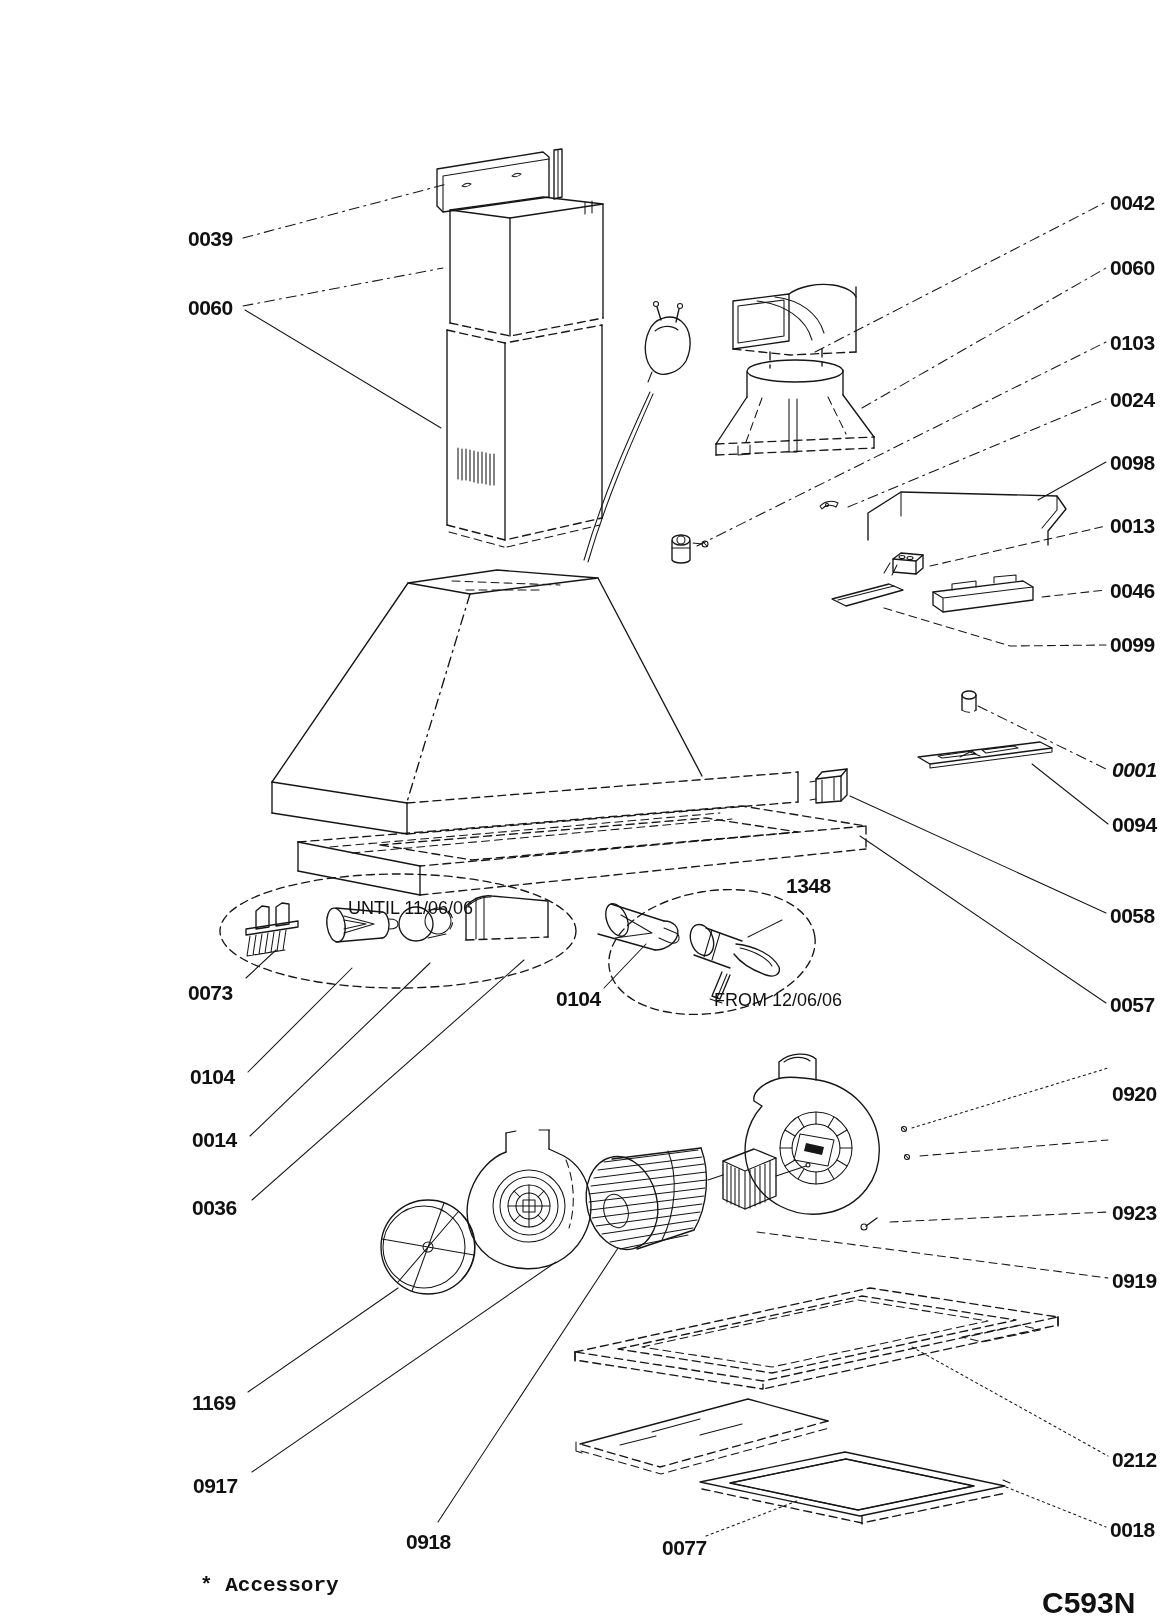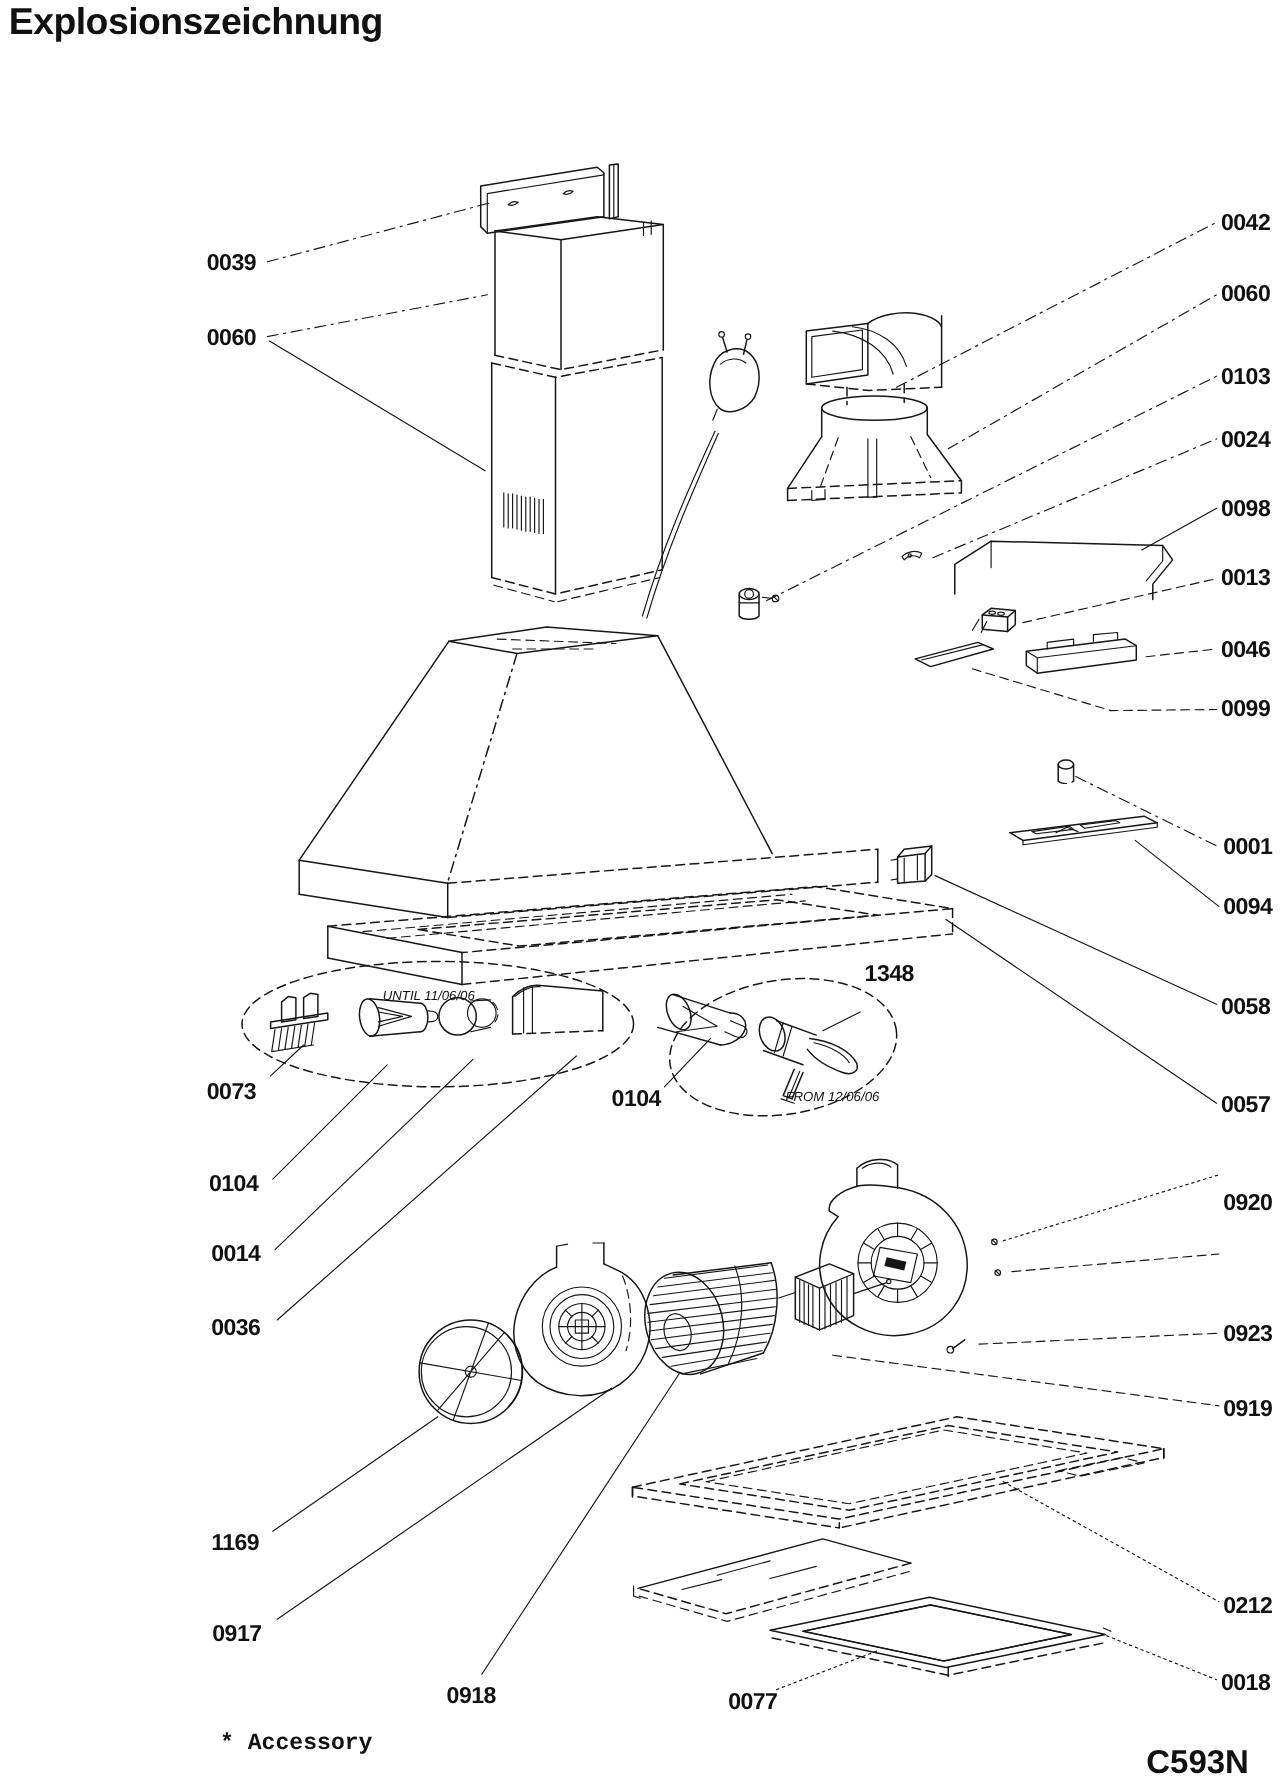--- a/index.html
+++ b/index.html
@@ -10,31 +10,30 @@
   #diagram-svg{position:absolute;left:0;top:0;}
   #art path,#art ellipse,#art circle,#art polygon{fill:none;stroke:#161616;stroke-width:1.35;
         stroke-linecap:round;stroke-linejoin:round;}
   #art .t{stroke-width:1.05;}
   #art .d{stroke-dasharray:8 5;}
   #art .dd{stroke-dasharray:10 5 2 5;}
   #art .dot{stroke-dasharray:2.2 3.4;}
   #art .fillDark{fill:#161616;stroke:none;}
   .part-label{position:absolute;font-size:21px;font-weight:bold;letter-spacing:-0.5px;
               line-height:1;white-space:nowrap;}
-  .annot{position:absolute;font-size:12px;font-weight:400;line-height:1;white-space:nowrap;font-style:italic;}
+  .annot{position:absolute;font-size:18px;font-weight:400;line-height:1;white-space:nowrap;}
   #accessory-note{position:absolute;left:200px;top:1574px;font-size:21px;font-weight:bold;font-family:Liberation Mono, monospace;}
   #drawing-code{position:absolute;left:1042px;top:1586px;font-size:30px;font-weight:bold;}
   #until-note{left:348px;top:899px;}
   #from-note{left:680px;top:991px;margin-left:34px;}
 </style>
 </head>
 <body>
 
 <div id="page">
-  <div id="page-title">Explosionszeichnung</div>
 
   <svg id="diagram-svg" width="1165" height="1618" viewBox="0 0 1165 1618">
     <defs>
       <pattern id="xhatch" width="9" height="9" patternUnits="userSpaceOnUse" patternTransform="rotate(8)">
         <path d="M0,9 L9,0 M0,0 L9,9" stroke="#222" stroke-width="0.8" fill="none"></path>
       </pattern>
       <clipPath id="meshclip">
           <polygon points="730,1483 846,1459 974,1486 858,1510"></polygon>
         </clipPath>
     </defs>
@@ -348,21 +347,21 @@
       <div class="part-label" style="left: 188px; top: 228px;">0039</div>
       <div class="part-label" style="left: 188px; top: 297px;">0060</div>
       <div class="part-label" style="left: 1110px; top: 192px;">0042</div>
       <div class="part-label" style="left: 1110px; top: 257px;">0060</div>
       <div class="part-label" style="left: 1110px; top: 332px;">0103</div>
       <div class="part-label" style="left: 1110px; top: 389px;">0024</div>
       <div class="part-label" style="left: 1110px; top: 452px;">0098</div>
       <div class="part-label" style="left: 1110px; top: 515px; text-align: right;">0013</div>
       <div class="part-label" style="left: 1110px; top: 580px;">0046</div>
       <div class="part-label" style="left: 1110px; top: 634px;">0099</div>
-      <div class="part-label" style="left: 1112px; top: 759px;">0001</div>
+      <div class="part-label" style="left: 1112px; top: 759px; font-style: italic;">0001</div>
       <div class="part-label" style="left: 1112px; top: 814px;">0094</div>
       <div class="part-label" style="left: 1110px; top: 905px;">0058</div>
       <div class="part-label" style="left: 1110px; top: 994px;">0057</div>
       <div class="part-label" style="left: 786px; top: 875px;">1348</div>
       <div class="part-label" style="left: 188px; top: 982px;">0073</div>
       <div class="part-label" style="left: 190px; top: 1066px;">0104</div>
       <div class="part-label" style="left: 556px; top: 988px;">0104</div>
       <div class="part-label" style="left: 192px; top: 1129px;">0014</div>
       <div class="part-label" style="left: 192px; top: 1197px;">0036</div>
       <div class="part-label" style="left: 1112px; top: 1059px; margin-top: 24px;">0920</div>

